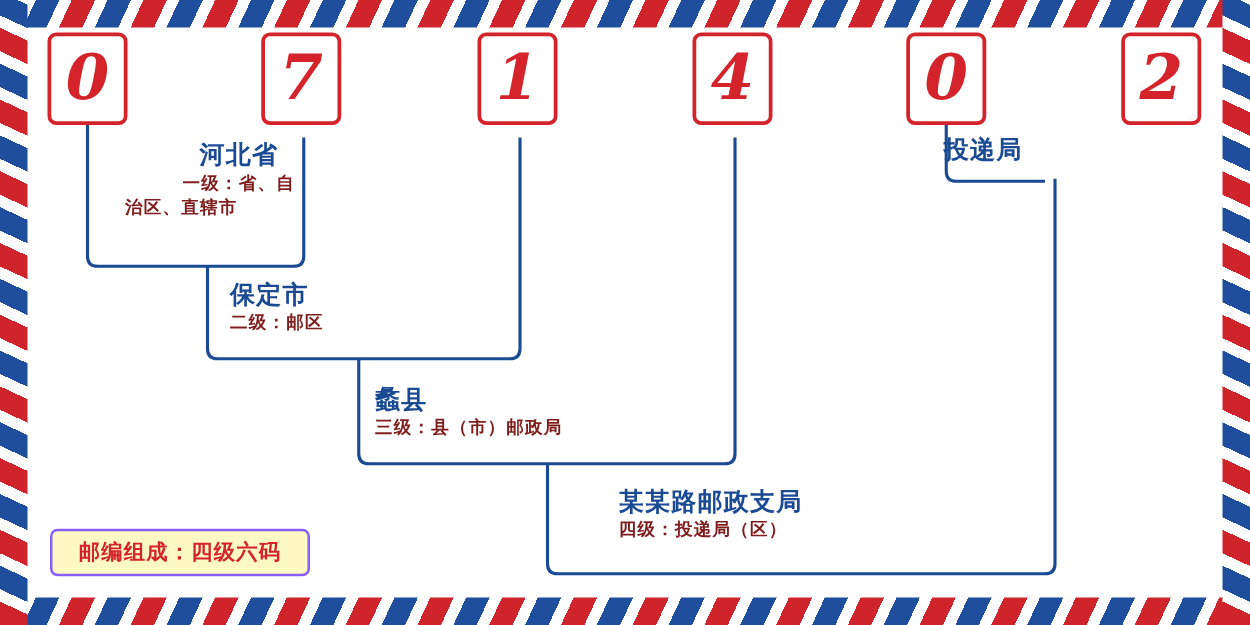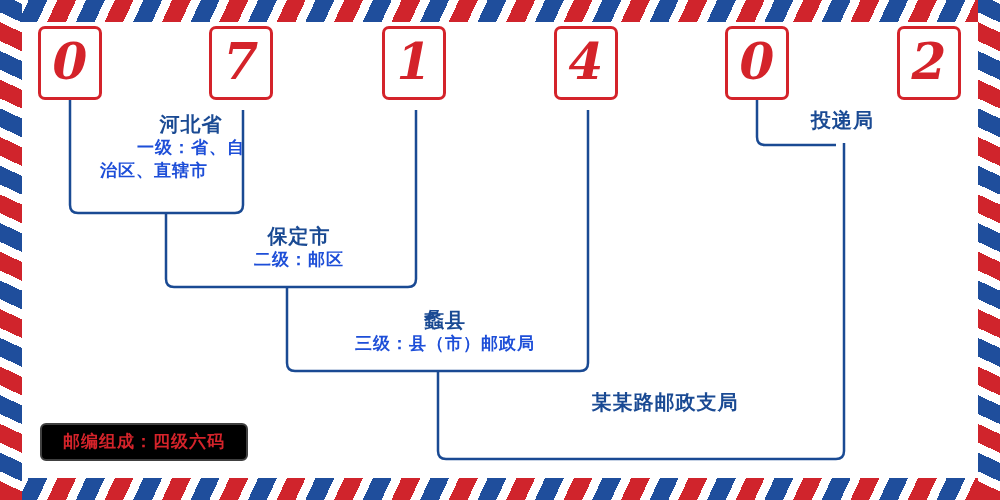--- a/index.html
+++ b/index.html
@@ -83,48 +83,47 @@
     color:#d4232a;
     line-height:1;
   }
 
   
   #wires{position:absolute;left:0;top:0;width:1000px;height:500px;}
 
   
   .lbl{
     position:absolute;
-    text-align:center;
     line-height:1.25;
     white-space:nowrap;
   }
   .lbl .t1{
     display:block;
     color:#1a4a93;
     font-size:20px;
     font-weight:bold;
     letter-spacing:1px;
   }
   .lbl .t2{
     display:block;
-    color:#1d4ed8;
-    font-size:17px;
+    color:#7f1d1d;
+    font-size:14px;
     font-weight:bold;
     letter-spacing:1px;
   }
   .lbl.multiline .t2{line-height:1.35;}
 
   
   .footer-tag{
     position:absolute;
     left:40px;top:423px;
     width:208px;height:38px;
-    border:2px solid #404040;
+    border:2px solid #8b5cf6;
     border-radius:6px;
-    background:#000000;
+    background:#fef9c3;
     box-sizing:border-box;
   }
   .footer-tag span{
     display:block;
     text-align:center;
     line-height:34px;
     font-size:17px;
     font-weight:bold;
     color:#d4232a;
     letter-spacing:1px;
@@ -191,19 +190,20 @@
     <span class="t2">三级：县（市）邮政局</span>
   </div>
 
   <div class="lbl" style="left:184px;top:224px;width:230px;">
     <span class="t1">保定市</span>
     <span class="t2">二级：邮区</span>
   </div>
 
   <div class="lbl" style="left:495px;top:390px;width:340px;">
     <span class="t1">某某路邮政支局</span>
+    <span class="t2">四级：投递局（区）</span>
   </div>
 
   <div class="footer-tag">
     <span>邮编组成：四级六码</span>
   </div>
 
 </div>
 
 </body></html>

